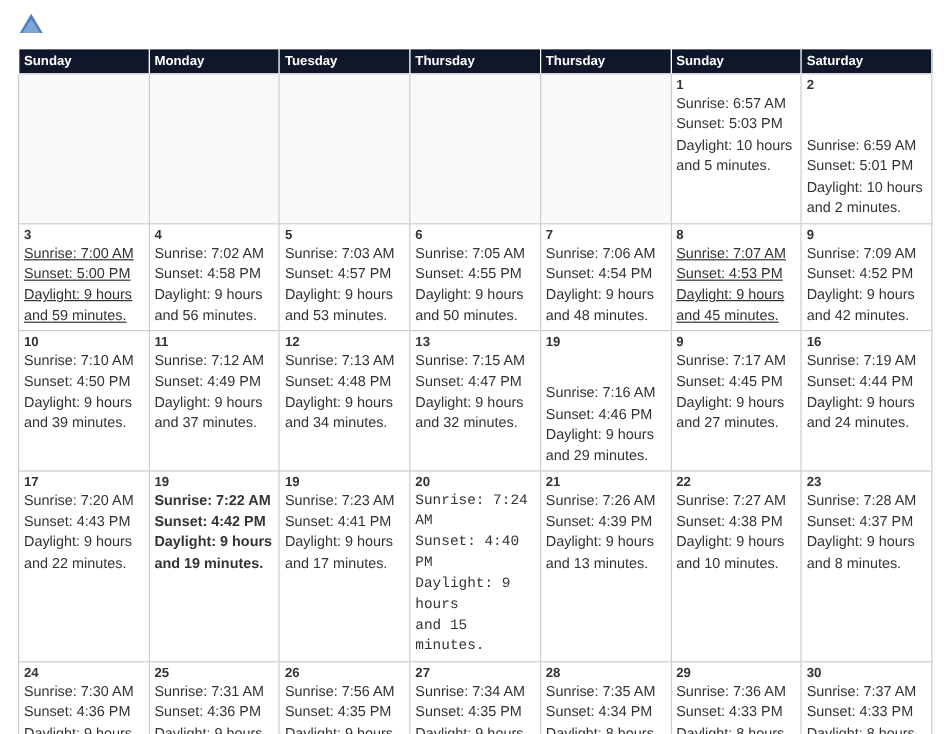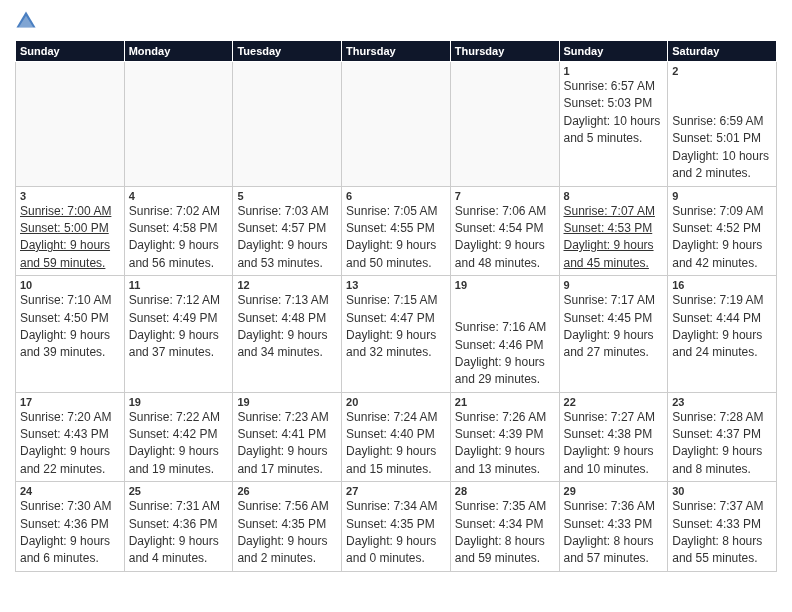--- a/index.html
+++ b/index.html
@@ -190,35 +190,35 @@
         <tr>
           <td>
             <span class="day-number">17</span>
             <div class="day-info" style="white-space: pre-line;">Sunrise: 7:20 AM
 Sunset: 4:43 PM
 Daylight: 9 hours
 and 22 minutes.</div>
           </td>
           <td>
             <span class="day-number">19</span>
-            <div class="day-info" style="white-space: pre-line;">Sunrise: 7:22 AM
+            <div class="day-info" style="white-space: pre-line; font-weight: bold;">Sunrise: 7:22 AM
 Sunset: 4:42 PM
 Daylight: 9 hours
 and 19 minutes.</div>
           </td>
           <td>
             <span class="day-number">19</span>
             <div class="day-info" style="white-space: pre-line;">Sunrise: 7:23 AM
 Sunset: 4:41 PM
 Daylight: 9 hours
 and 17 minutes.</div>
           </td>
           <td>
             <span class="day-number">20</span>
-            <div class="day-info" style="white-space: pre-line;">Sunrise: 7:24 AM
+            <div class="day-info" style="white-space: pre-line; font-family: Liberation Mono, monospace;">Sunrise: 7:24 AM
 Sunset: 4:40 PM
 Daylight: 9 hours
 and 15 minutes.</div>
           </td>
           <td>
             <span class="day-number">21</span>
             <div class="day-info" style="white-space: pre-line;">Sunrise: 7:26 AM
 Sunset: 4:39 PM
 Daylight: 9 hours
 and 13 minutes.</div>

